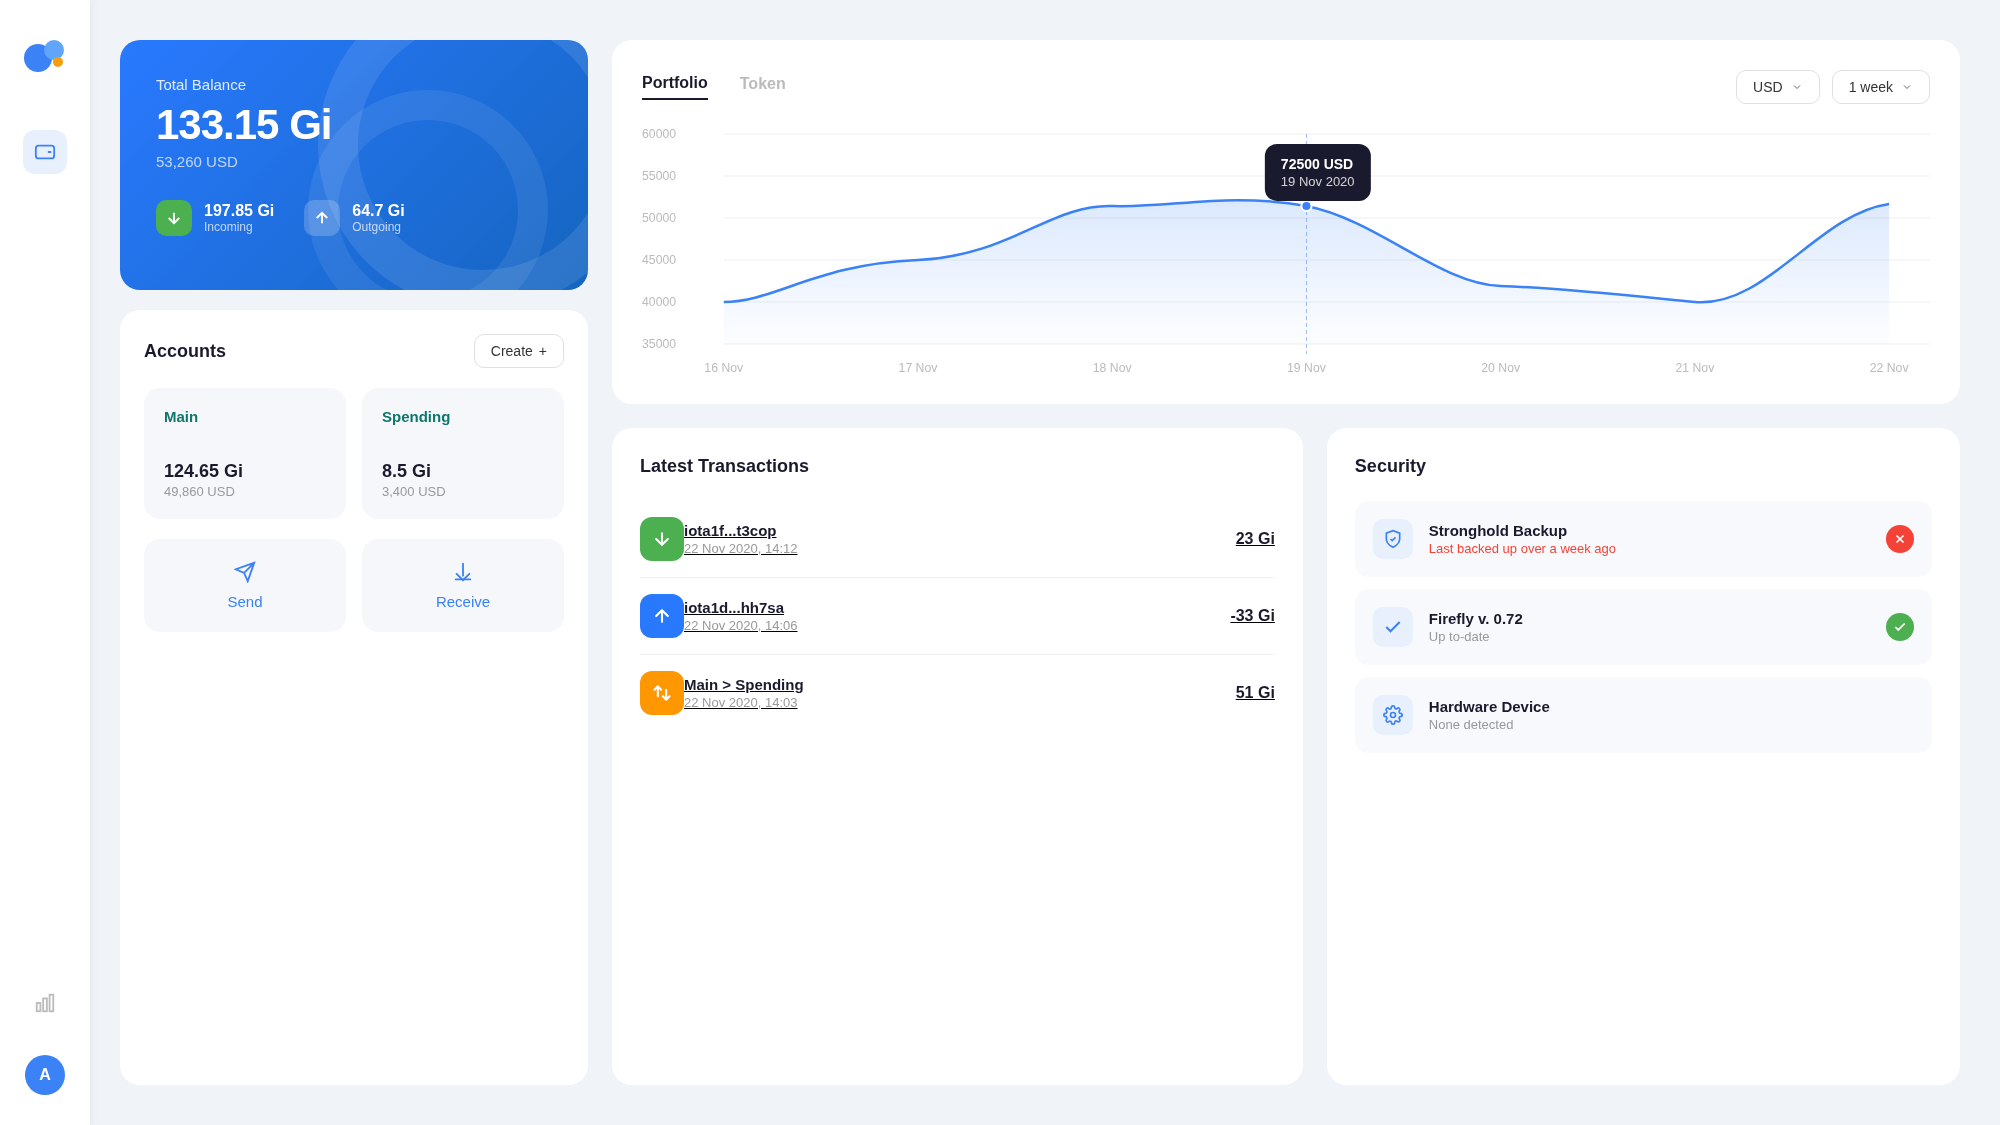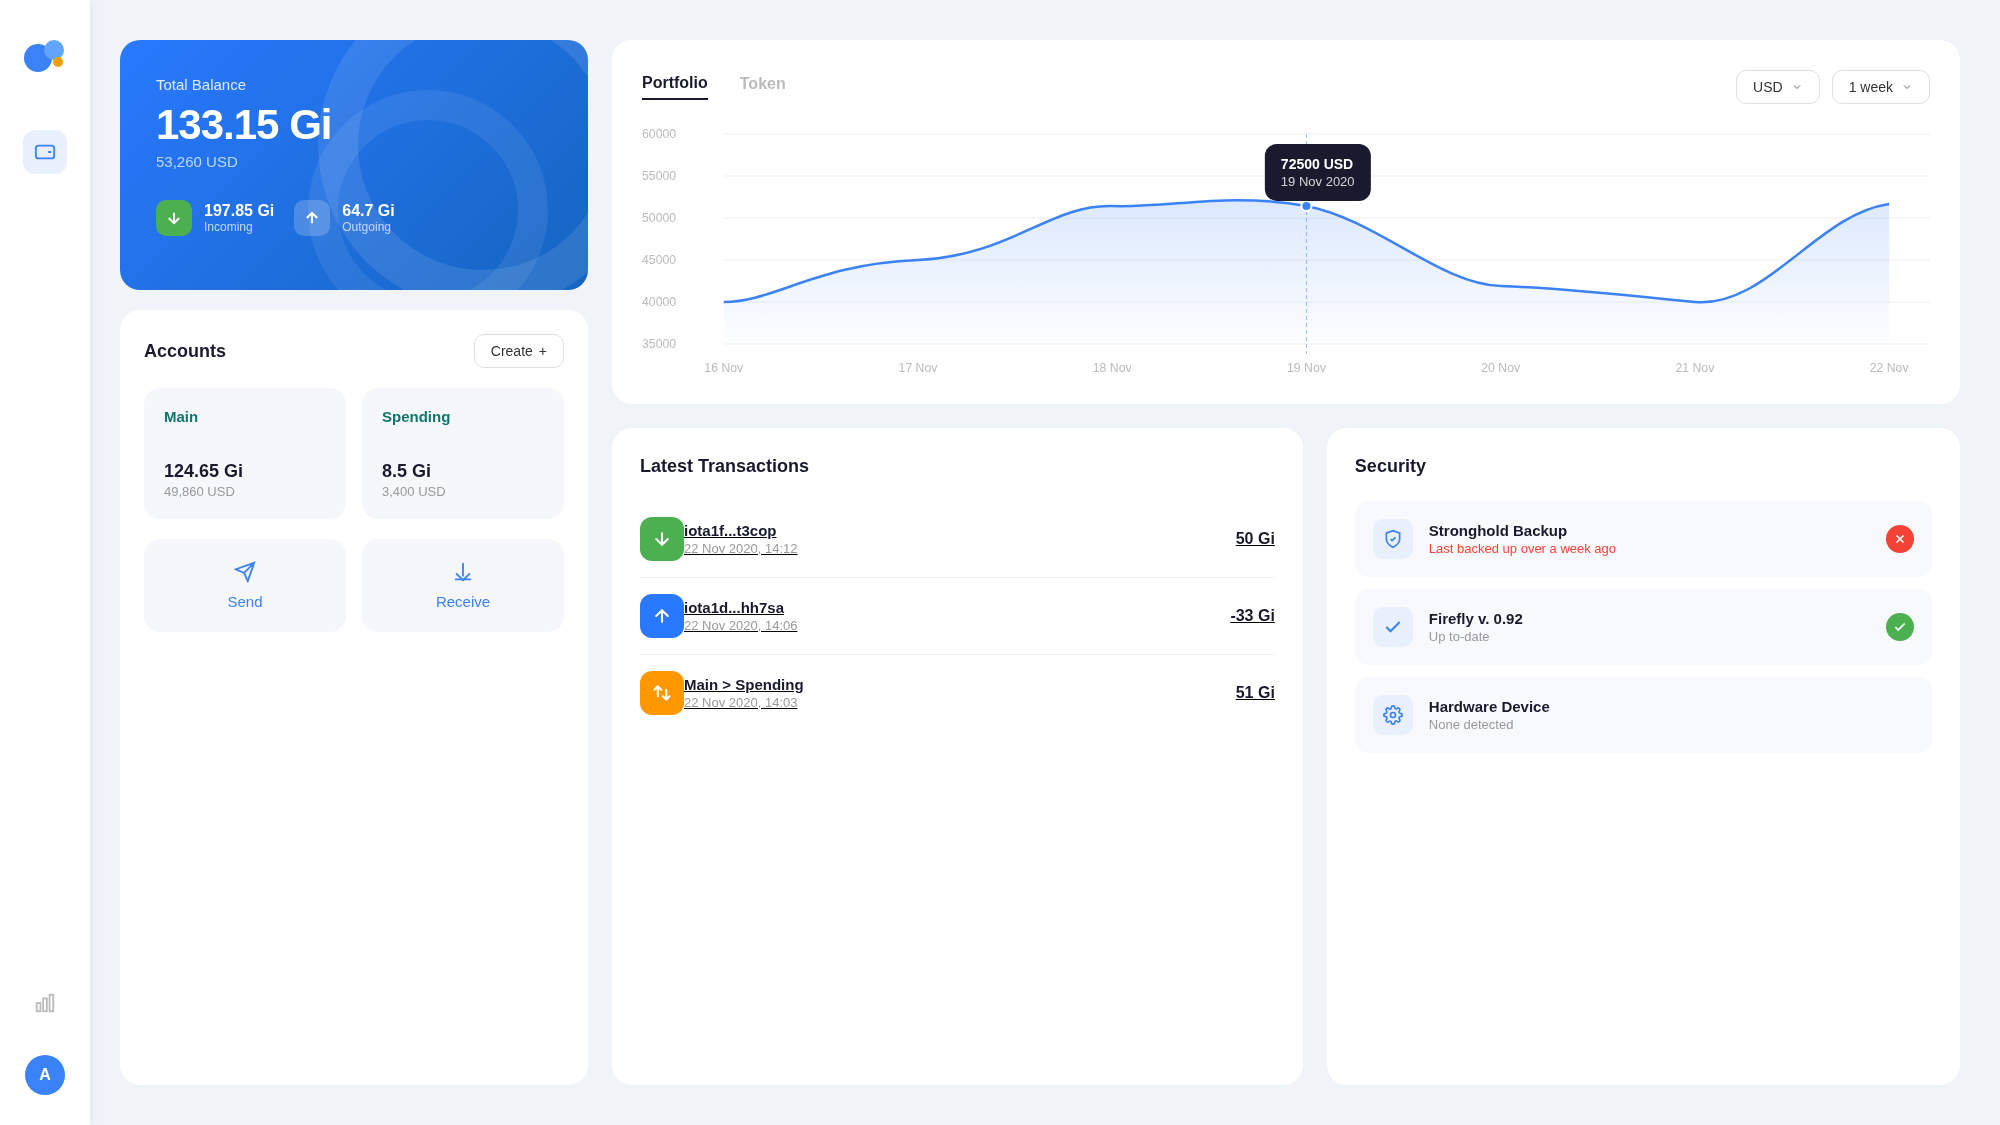--- a/index.html
+++ b/index.html
@@ -112,21 +112,21 @@
       letter-spacing: -1px;
       margin-bottom: 4px;
     }
     .balance-usd {
       font-size: 15px;
       opacity: 0.7;
       margin-bottom: 30px;
     }
     .balance-flows {
       display: flex;
-      gap: 20px;
+      gap: 30px;
       position: relative;
       z-index: 1;
     }
     .flow-item {
       display: flex;
       align-items: center;
       gap: 12px;
     }
     .flow-icon {
       width: 36px; height: 36px;
@@ -608,21 +608,21 @@
         <div class="tx-item">
           <div class="tx-icon green">
             <svg width="20" height="20" viewBox="0 0 24 24" fill="none" stroke="#fff" stroke-width="2.5" stroke-linecap="round">
               <path d="M12 19V5M5 12l7 7 7-7"></path>
             </svg>
           </div>
           <div class="tx-details">
             <div class="tx-address">iota1f...t3cop</div>
             <div class="tx-date">22 Nov 2020, 14:12</div>
           </div>
-          <div class="tx-amount">50 Gi</div>
+          <div class="tx-amount">23 Gi</div>
         </div>
 
         <div class="tx-item">
           <div class="tx-icon blue">
             <svg width="20" height="20" viewBox="0 0 24 24" fill="none" stroke="#fff" stroke-width="2.5" stroke-linecap="round">
               <path d="M12 5v14M5 12l7-7 7 7"></path>
             </svg>
           </div>
           <div class="tx-details">
             <div class="tx-address">iota1d...hh7sa</div>
@@ -666,21 +666,21 @@
           </div>
         </div>
 
         <div class="security-item">
           <div class="sec-icon">
             <svg width="20" height="20" viewBox="0 0 24 24" fill="none" stroke="#3b82f6" stroke-width="2.5">
               <path d="M20 6L9 17l-5-5"></path>
             </svg>
           </div>
           <div class="sec-details">
-            <div class="sec-name">Firefly v. 0.92</div>
+            <div class="sec-name">Firefly v. 0.72</div>
             <div class="sec-status ok">Up to-date</div>
           </div>
           <div class="sec-badge green">
             <svg width="14" height="14" viewBox="0 0 24 24" fill="none" stroke="#fff" stroke-width="3">
               <path d="M20 6L9 17l-5-5"></path>
             </svg>
           </div>
         </div>
 
         <div class="security-item">

